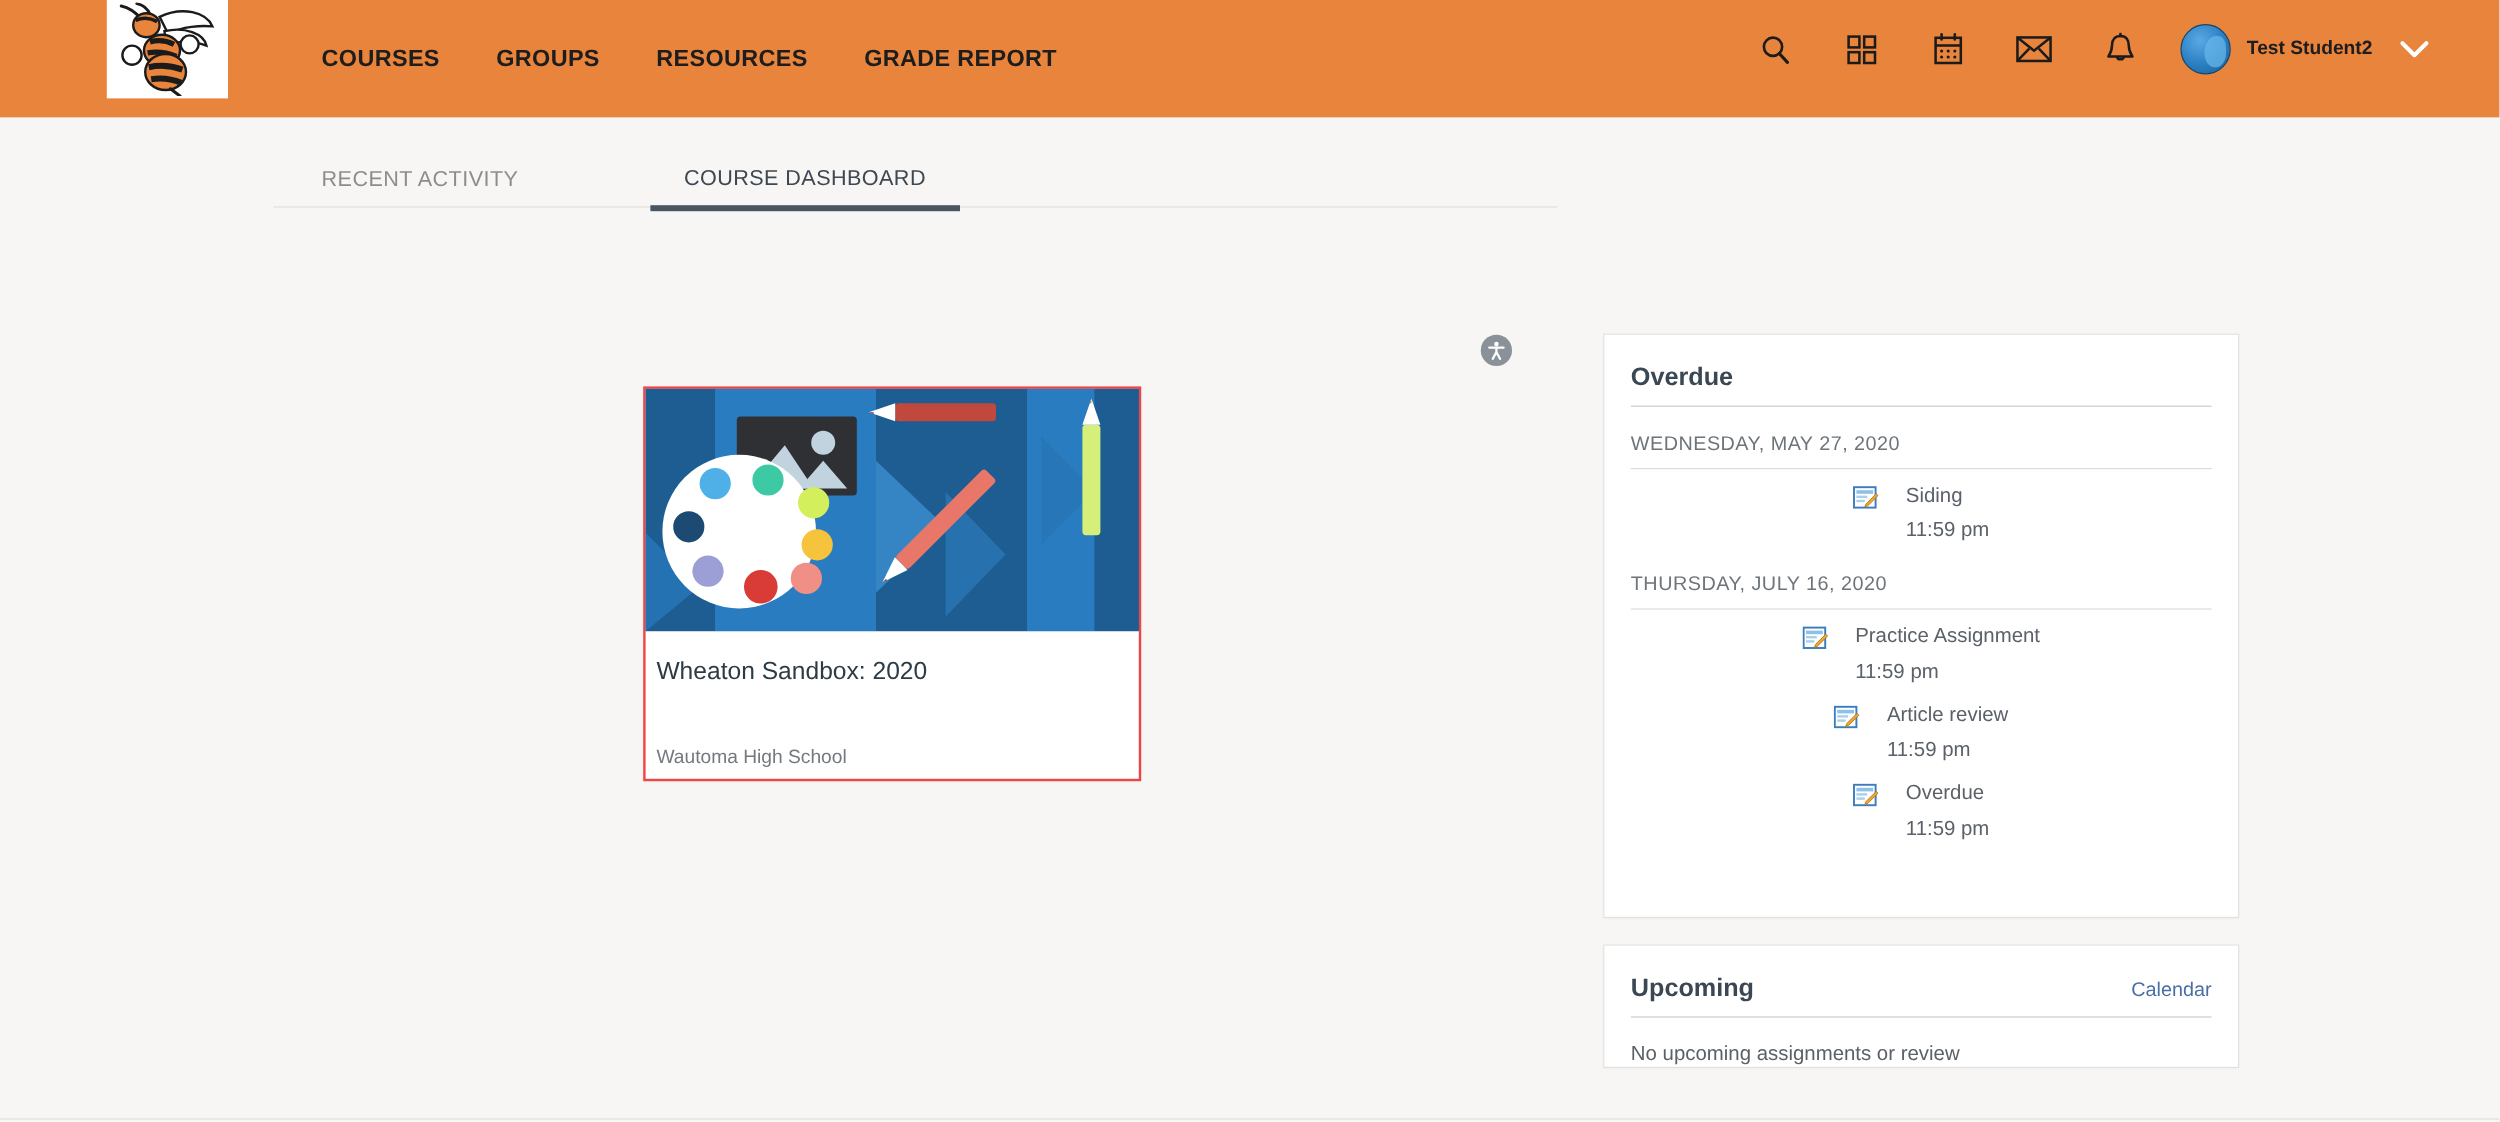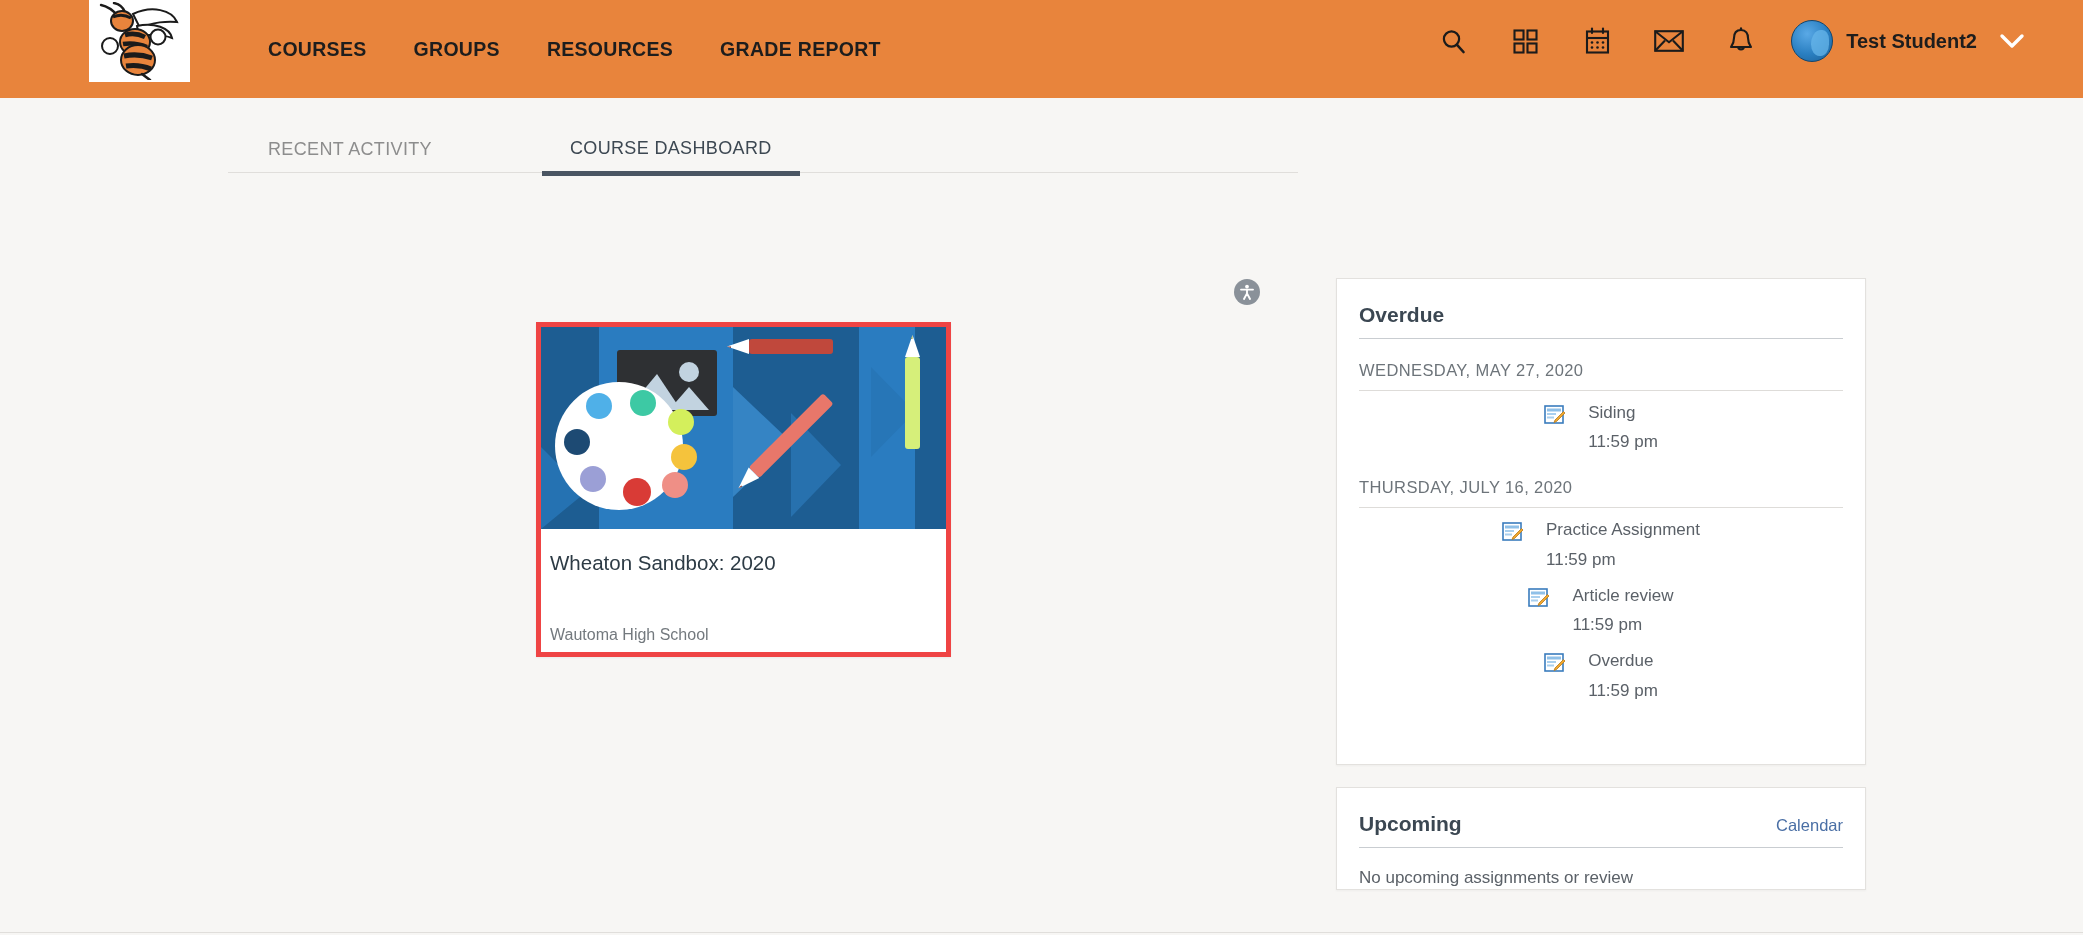--- a/index.html
+++ b/index.html
@@ -71,21 +71,21 @@
   .avatar::after {
     content: "";
     position: absolute; left: 46%; top: 22%;
     width: 46%; height: 66%;
     background: #67b6ea;
     border-radius: 60% 40% 50% 50%;
     opacity: .75;
   }
   .user-name {
     color: #1d1d1d;
-    font-size: 20px;
+    font-size: 16px;
     font-weight: bold;
     margin-left: 13px;
     white-space: nowrap;
     cursor: pointer;
   }
   .chev {
     margin-left: 22px;
     cursor: pointer;
     display: flex; align-items: center;
   }
@@ -123,21 +123,21 @@
     border-bottom: 5px solid #4a5562;
     margin-bottom: -3.5px;
   }
 
   
   .card {
     position: absolute;
     left: 536px; top: 224px;
     width: 415px;
     background: #ffffff;
-    border: 5px solid #ef4444;
+    border: 2px solid #ef4444;
     box-shadow: 0 1px 2px rgba(0,0,0,.05);
     cursor: pointer;
   }
   .card-art {
     position: relative;
     height: 202px;
     overflow: hidden;
     background: #1d5d92;
   }
   .card-body { padding: 22px 10px 8px 9px; }

